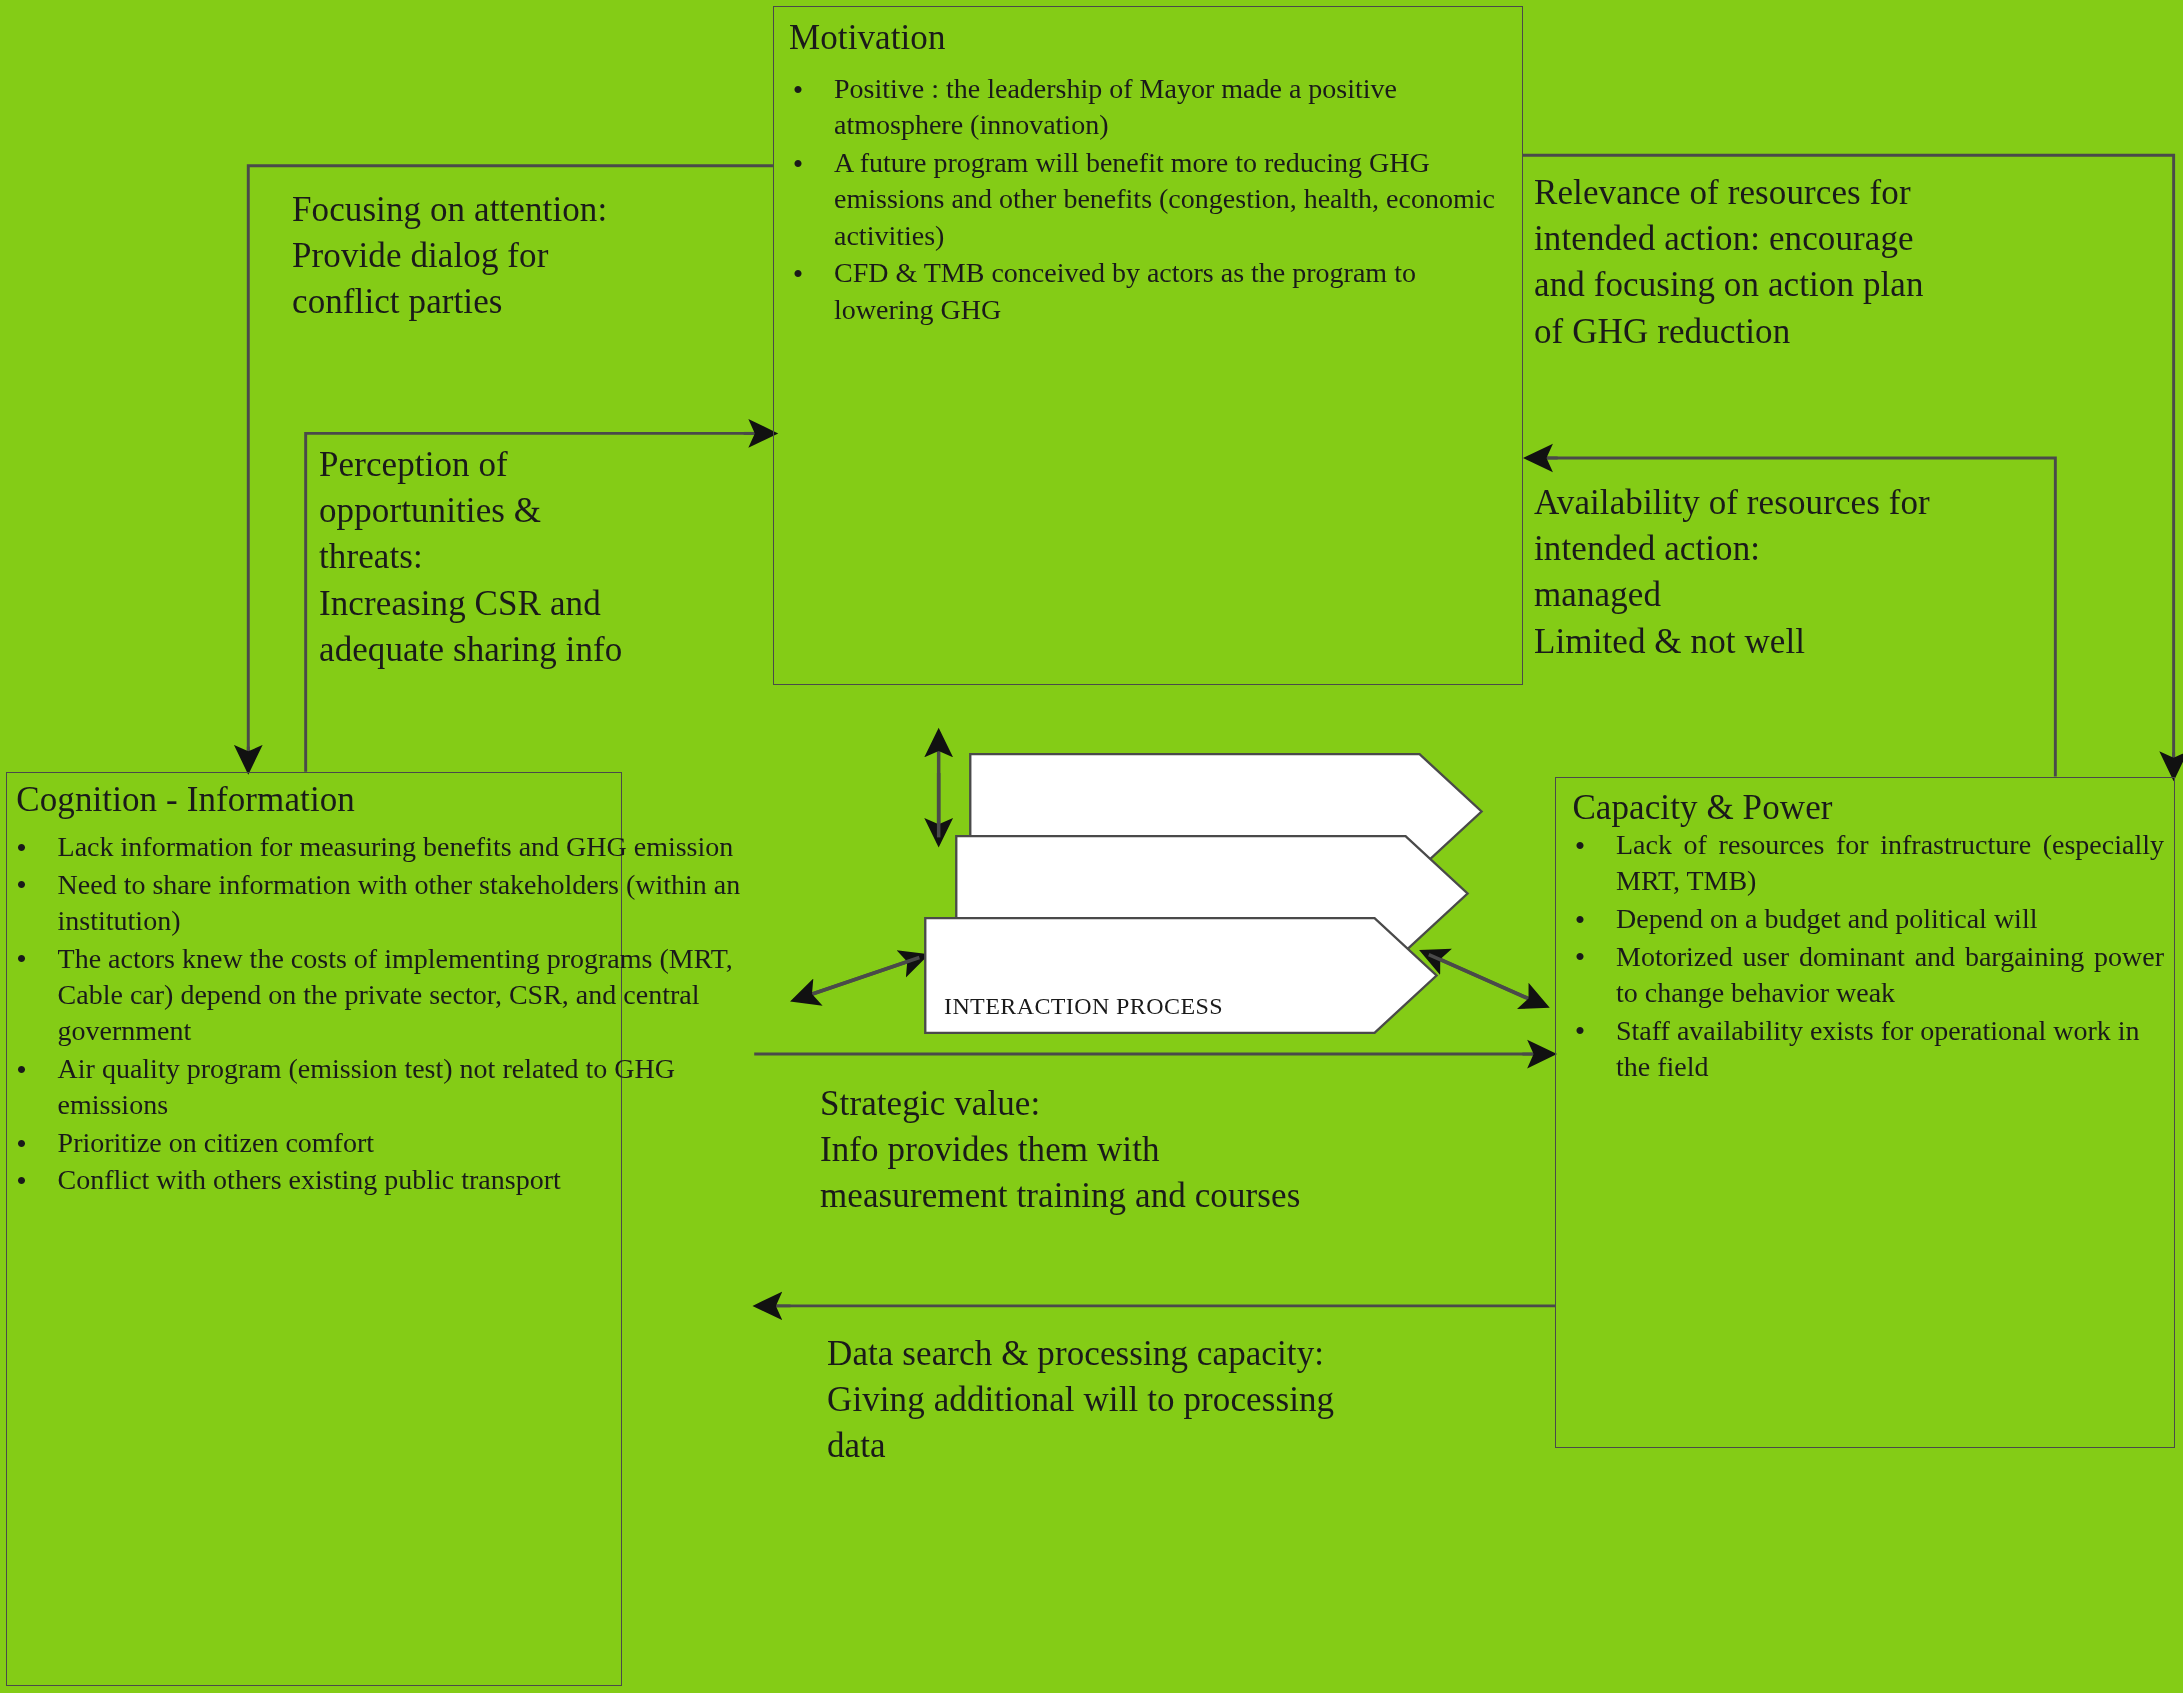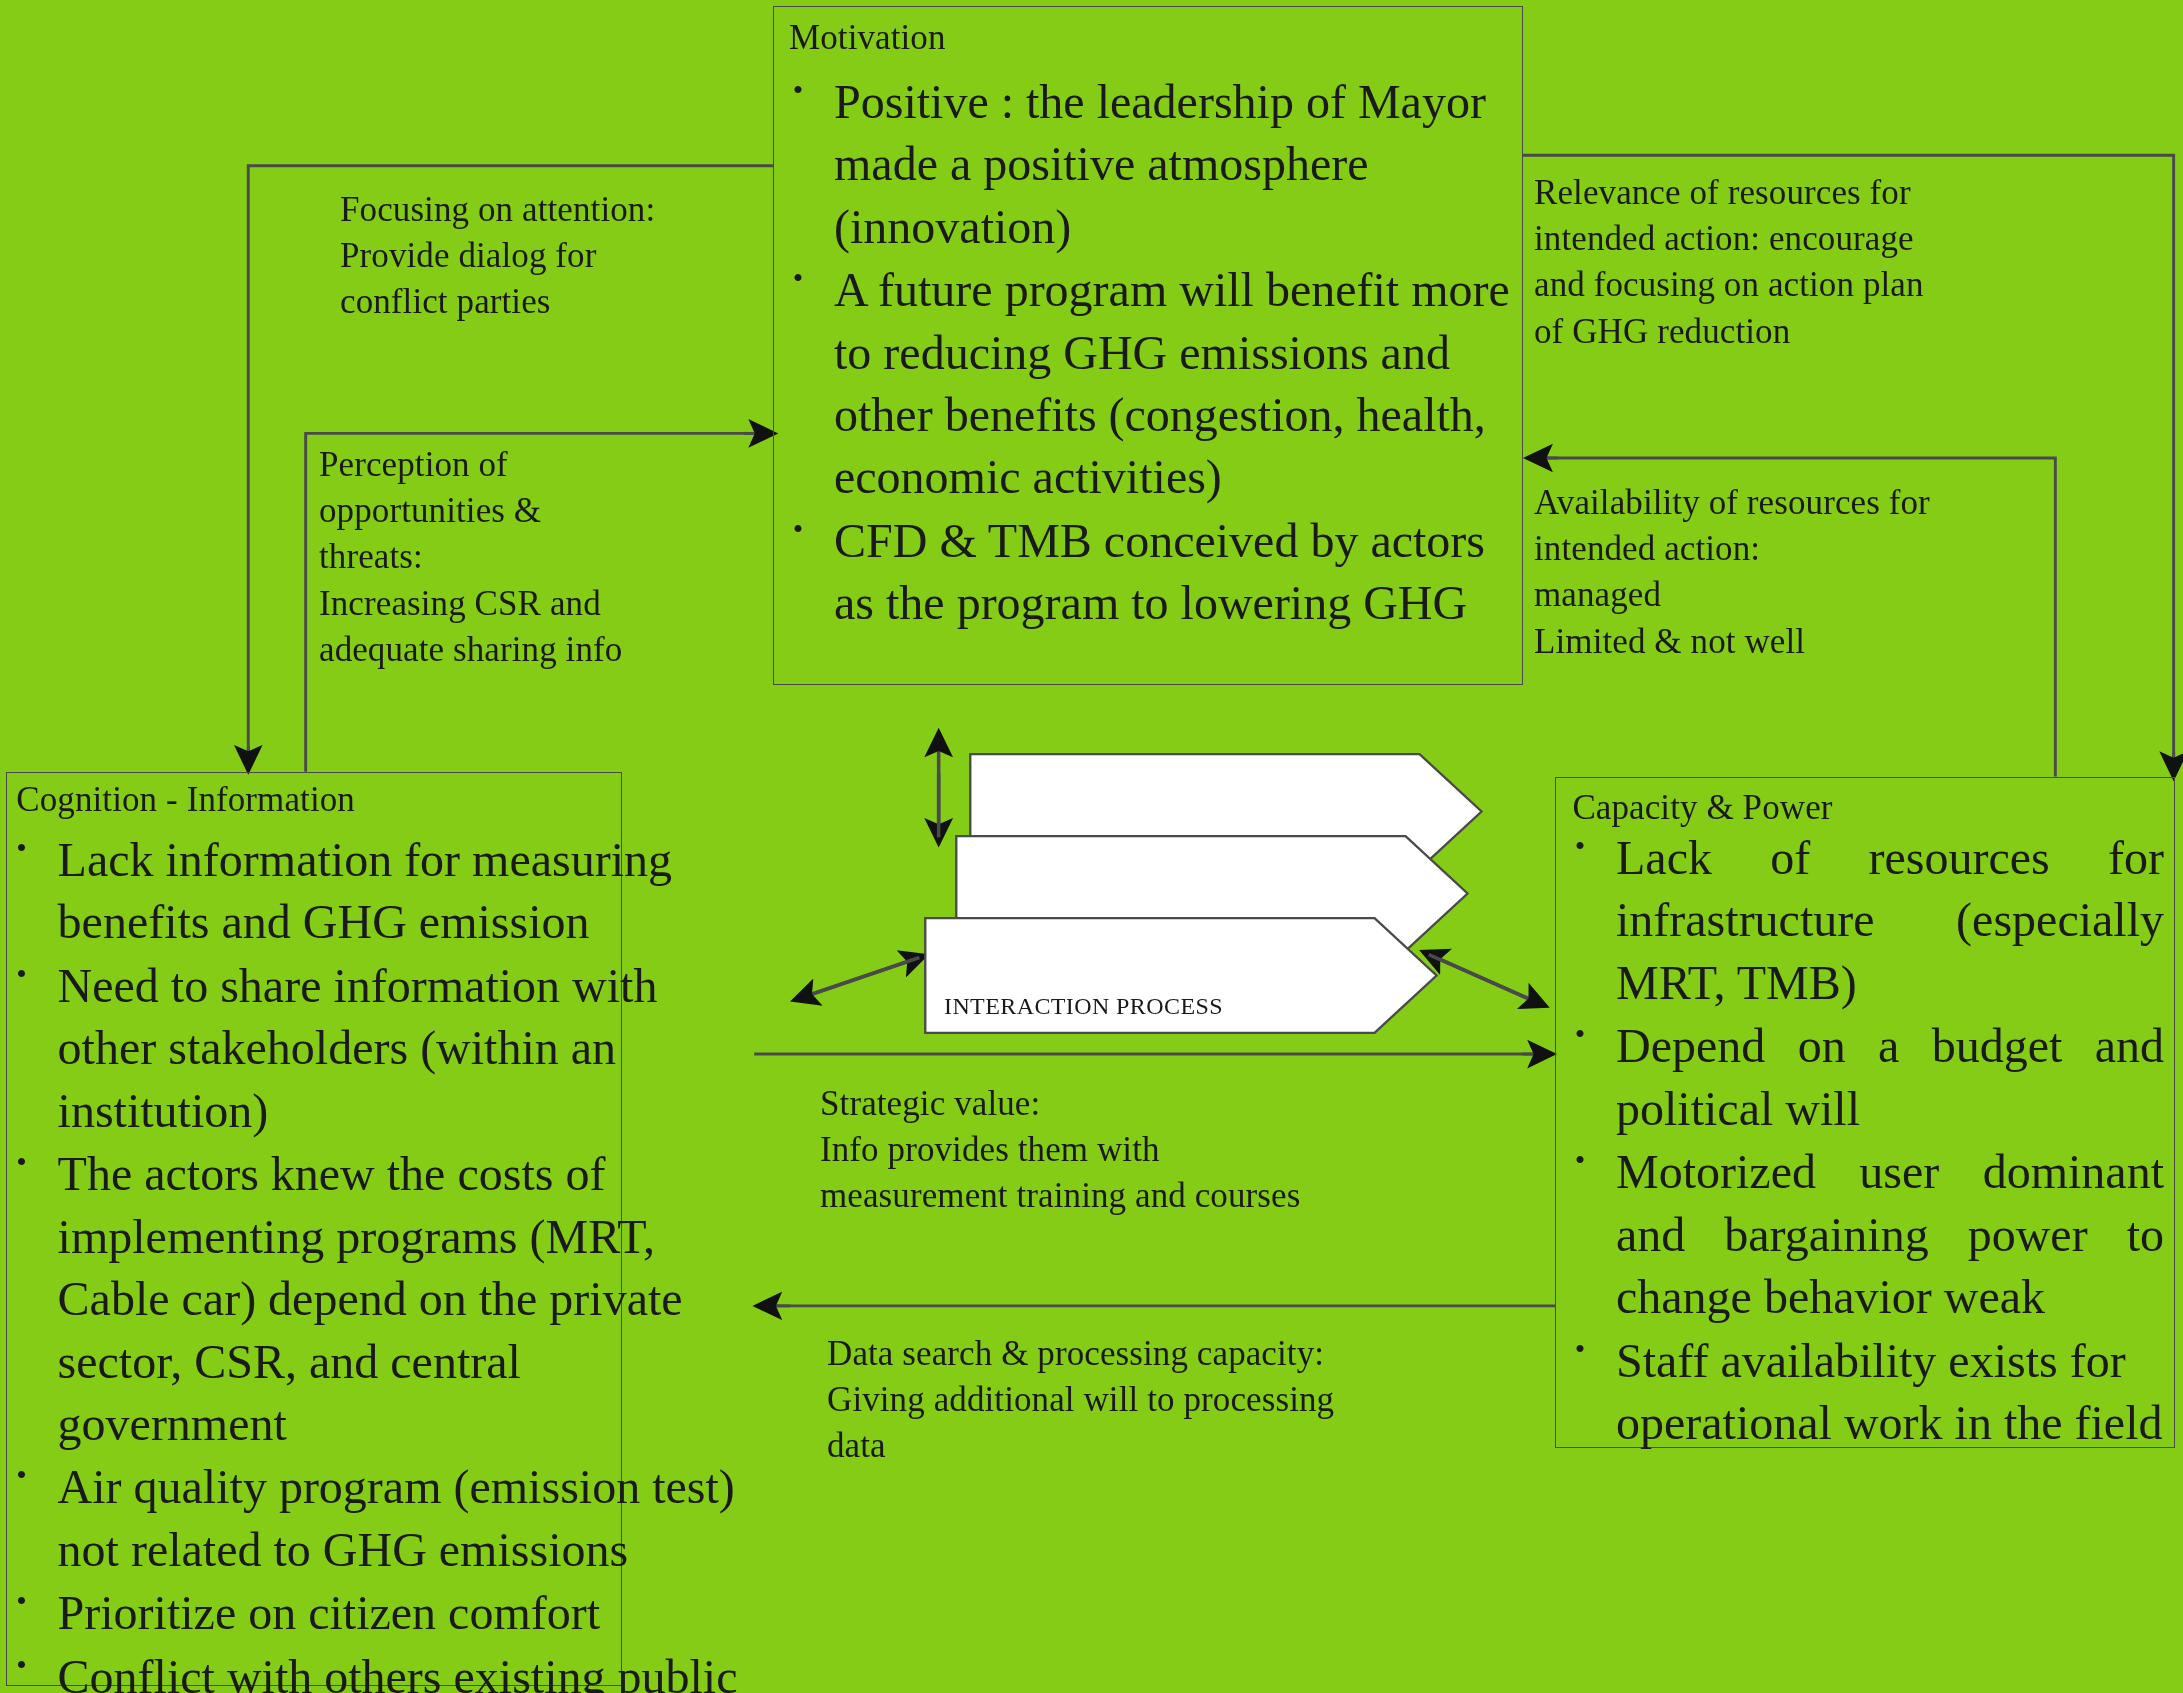--- a/index.html
+++ b/index.html
@@ -39,21 +39,21 @@
     white-space:nowrap;
   }
   ul.bullets{
     list-style:none;
     margin:0;
     padding:0;
   }
   ul.bullets li{
     position:relative;
     padding-left:46px;
-    font-size:48px;
+    font-size:28px;
     line-height:1.30;
     margin:0 0 1.2px 0;
   }
   ul.bullets li:before{
     content:"\2022";
     position:absolute;
     left:4.7px;
     top:-1.2px;
     font-size:30px;
   }
@@ -162,21 +162,21 @@
   <div class="node" style="left:1555px; top:777px; width:620px; height:671px;text-decoration:underline;">
     <div class="title txt" style="left:16.4px; top:9.4px; width:591px;">Capacity &amp; Power</div>
     <ul class="bullets just" style="position:absolute; left:14px; top:49px; width:594px;">
       <li>Lack of resources for infrastructure (especially MRT, TMB)</li>
       <li>Depend on a budget and political will</li>
       <li>Motorized user dominant and bargaining power to change behavior weak</li>
       <li>Staff availability exists for operational work in the field</li>
     </ul>
   </div>
 
-  <div class="txt plain" style="left:292px; top:187px; width:480px;margin-left:48px;">
+  <div class="txt plain" style="left:292px; top:187px; width:480px;">
     <div>Focusing on attention:</div>
     <div>Provide dialog for</div>
     <div>conflict parties</div>
   </div>
 
   <div class="txt plain" style="left:319px; top:442px; width:457px;">
     <div>Perception of</div>
     <div>opportunities &amp;</div>
     <div>threats:</div>
     <div>Increasing CSR and</div>

